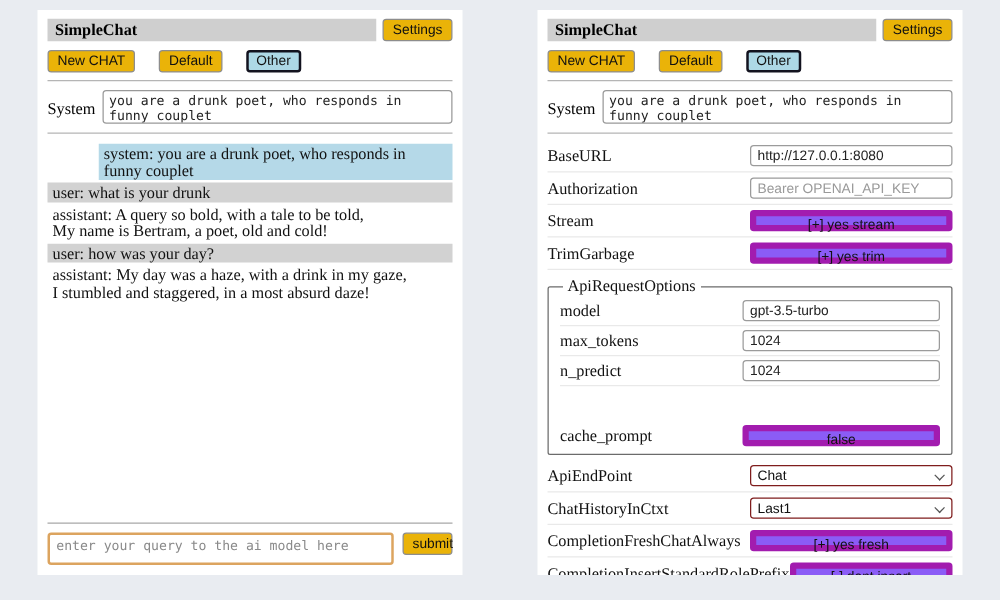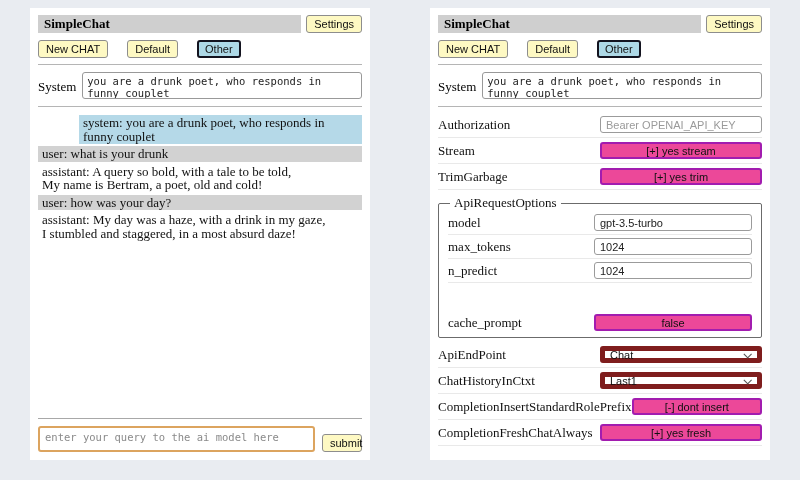--- a/index.html
+++ b/index.html
@@ -12,21 +12,21 @@
   }
   *{margin:0;padding:0;box-sizing:border-box;}
   html,body{width:800px;height:480px;overflow:hidden;}
   body{background:var(--page-bg);font-family:"Liberation Serif",serif;}
   .page{width:800px;height:480px;display:flex;gap:60px;padding:8px 30px 20px 30px;}
   .panel{width:340px;height:452px;background:#ffffff;padding:7px 8px 8px 8px;display:flex;flex-direction:column;overflow:hidden;}
 
   
   .header-row{display:flex;align-items:center;gap:5px;flex:0 0 auto;}
   .title-bar{flex:1;background:var(--title-bar);font-weight:bold;font-size:13px;padding:2px 6px;line-height:14px;}
-  .btn{font-family:"Liberation Sans",sans-serif;font-size:11px;color:#111;background:#fef9c3;
+  .btn{font-family:"Liberation Sans",sans-serif;font-size:11px;color:#111;background:#eab308;
        border:1px solid #8d8d8d;border-radius:3px;padding:2px 7px;line-height:12px;cursor:pointer;white-space:nowrap;}
   .tabs{display:flex;gap:19px;margin-top:7px;flex:0 0 auto;}
   .tabs .btn.active{background:var(--accent-selected);border:2px solid #13131f;padding:1px 6px;}
   hr{border:none;border-top:1px solid #b5b5b5;margin:6px 0 5px 0;}
   hr.strong{border-top:1px solid #a8a8a8;}
 
   .system-row{display:flex;gap:6px;align-items:center;margin:2px 0 1px 0;flex:0 0 auto;}
   .system-row .lbl{font-size:13px;padding-top:3px;}
   .system-input{flex:1;height:27px;resize:none;overflow:hidden;font-family:"DejaVu Sans Mono",monospace;
     font-size:10.5px;border:1px solid #999;border-radius:3px;padding:2px 4px;color:#222;}
@@ -34,39 +34,39 @@
   
   .chat-history{margin-top:3px;flex:0 0 auto;}
   .msg{font-size:13px;line-height:13.5px;padding:1px 4px;margin-bottom:2px;white-space:pre-line;color:#111;}
   .msg.system{background:var(--system-msg);margin-left:41px;}
   .msg.user{background:var(--user-msg);}
   .msg.assistant{background:#ffffff;}
 
   .flex-spacer{flex:1 1 auto;}
 
   
-  .query-row{display:flex;gap:7px;align-items:flex-end;flex:0 0 auto;margin-top:2px;}
+  .query-row{display:flex;gap:7px;align-items:flex-start;flex:0 0 auto;margin-top:2px;}
   .query-input{flex:1;height:26px;resize:none;overflow:hidden;font-family:"DejaVu Sans Mono",monospace;
     font-size:10.5px;color:#222;border:1px solid #999;border-radius:3px;padding:3px 5px;}
   .query-input.focused{border:2px solid var(--query-focus-border);}
   .submit-btn{width:40px;}
   .query-input::placeholder{color:#8a8a8a;}
 
   
   .srows{flex:0 0 auto;}
   .srow{display:flex;align-items:center;justify-content:space-between;
     padding:4px 0 4px 0;border-bottom:1px solid #e9e9e9;}
   .srow .slabel{font-size:13px;color:#111;}
   .sinput{width:162px;font-family:"Liberation Sans",sans-serif;font-size:11px;color:#222;
     border:1px solid #9b9b9b;border-radius:3px;padding:2px 5px;height:17px;}
   .sinput::placeholder{color:#9a9a9a;}
   .sbtn{width:162px;font-family:"Liberation Sans",sans-serif;font-size:11px;color:#111;
-    background:#ec4899;border:2px solid #a21caf;border-radius:3px;height:17px;cursor:pointer;line-height:14px;}
+    background:#8b5cf6;border:5px solid #a21caf;border-radius:3px;height:17px;cursor:pointer;line-height:14px;}
   .sselect{width:162px;font-family:"Liberation Sans",sans-serif;font-size:11px;color:#111;background:#fff;
-    border:5px solid #7f1d1d;border-radius:3px;height:17px;padding:1px 6px 1px 5px;
+    border:1px solid #7f1d1d;border-radius:3px;height:17px;padding:1px 6px 1px 5px;
     display:flex;align-items:center;justify-content:space-between;cursor:pointer;}
   .chevron{width:6px;height:6px;border-right:1.5px solid #555;border-bottom:1.5px solid #555;
     transform:rotate(45deg) translateY(-1px);margin-right:1px;flex:0 0 auto;}
 
   fieldset.api-options{border:1px solid #6b6b6b;border-radius:2px;margin:5px 0 4px 0;padding:0 9px 3px 9px;}
   fieldset.api-options legend{font-size:13px;padding:0 4px;margin-left:2px;color:#111;}
   fieldset.api-options .srow{padding:3px 0;}
   fieldset.api-options .srow:last-child{border-bottom:none;margin-top:28px;}
   fieldset.api-options .sinput,fieldset.api-options .sbtn{width:158px;}
 </style>
@@ -119,20 +119,24 @@
         <button class="btn active">Other</button>
       </div>
     <hr>
     <div class="system-row">
       <span class="lbl">System</span>
       <textarea class="system-input" spellcheck="false" style="">you are a drunk poet, who responds in funny couplet</textarea>
     </div>
     <hr>
     <div class="srows" id="settings-top">
         <div class="srow">
+          <span class="slabel">BaseURL</span>
+          <input class="sinput" value="http://127.0.0.1:8080" style="">
+        </div>
+        <div class="srow">
           <span class="slabel">Authorization</span>
           <input class="sinput" placeholder="Bearer OPENAI_API_KEY" style="">
         </div>
         <div class="srow">
           <span class="slabel">Stream</span>
           <button class="sbtn">[+] yes stream</button>
         </div>
         <div class="srow">
           <span class="slabel">TrimGarbage</span>
           <button class="sbtn">[+] yes trim</button>
@@ -168,25 +172,25 @@
           </div>
         </div>
         <div class="srow">
           <span class="slabel">ChatHistoryInCtxt</span>
           <div class="sselect">
             <span>Last1</span>
             <span class="chevron"></span>
           </div>
         </div>
         <div class="srow">
+          <span class="slabel">CompletionFreshChatAlways</span>
+          <button class="sbtn">[+] yes fresh</button>
+        </div>
+        <div class="srow">
           <span class="slabel">CompletionInsertStandardRolePrefix</span>
           <button class="sbtn">[-] dont insert</button>
-        </div>
-        <div class="srow">
-          <span class="slabel">CompletionFreshChatAlways</span>
-          <button class="sbtn">[+] yes fresh</button>
         </div>
       </div>
     <div class="flex-spacer"></div>
 
   </div>
 
 </div>
 
 </body></html>

